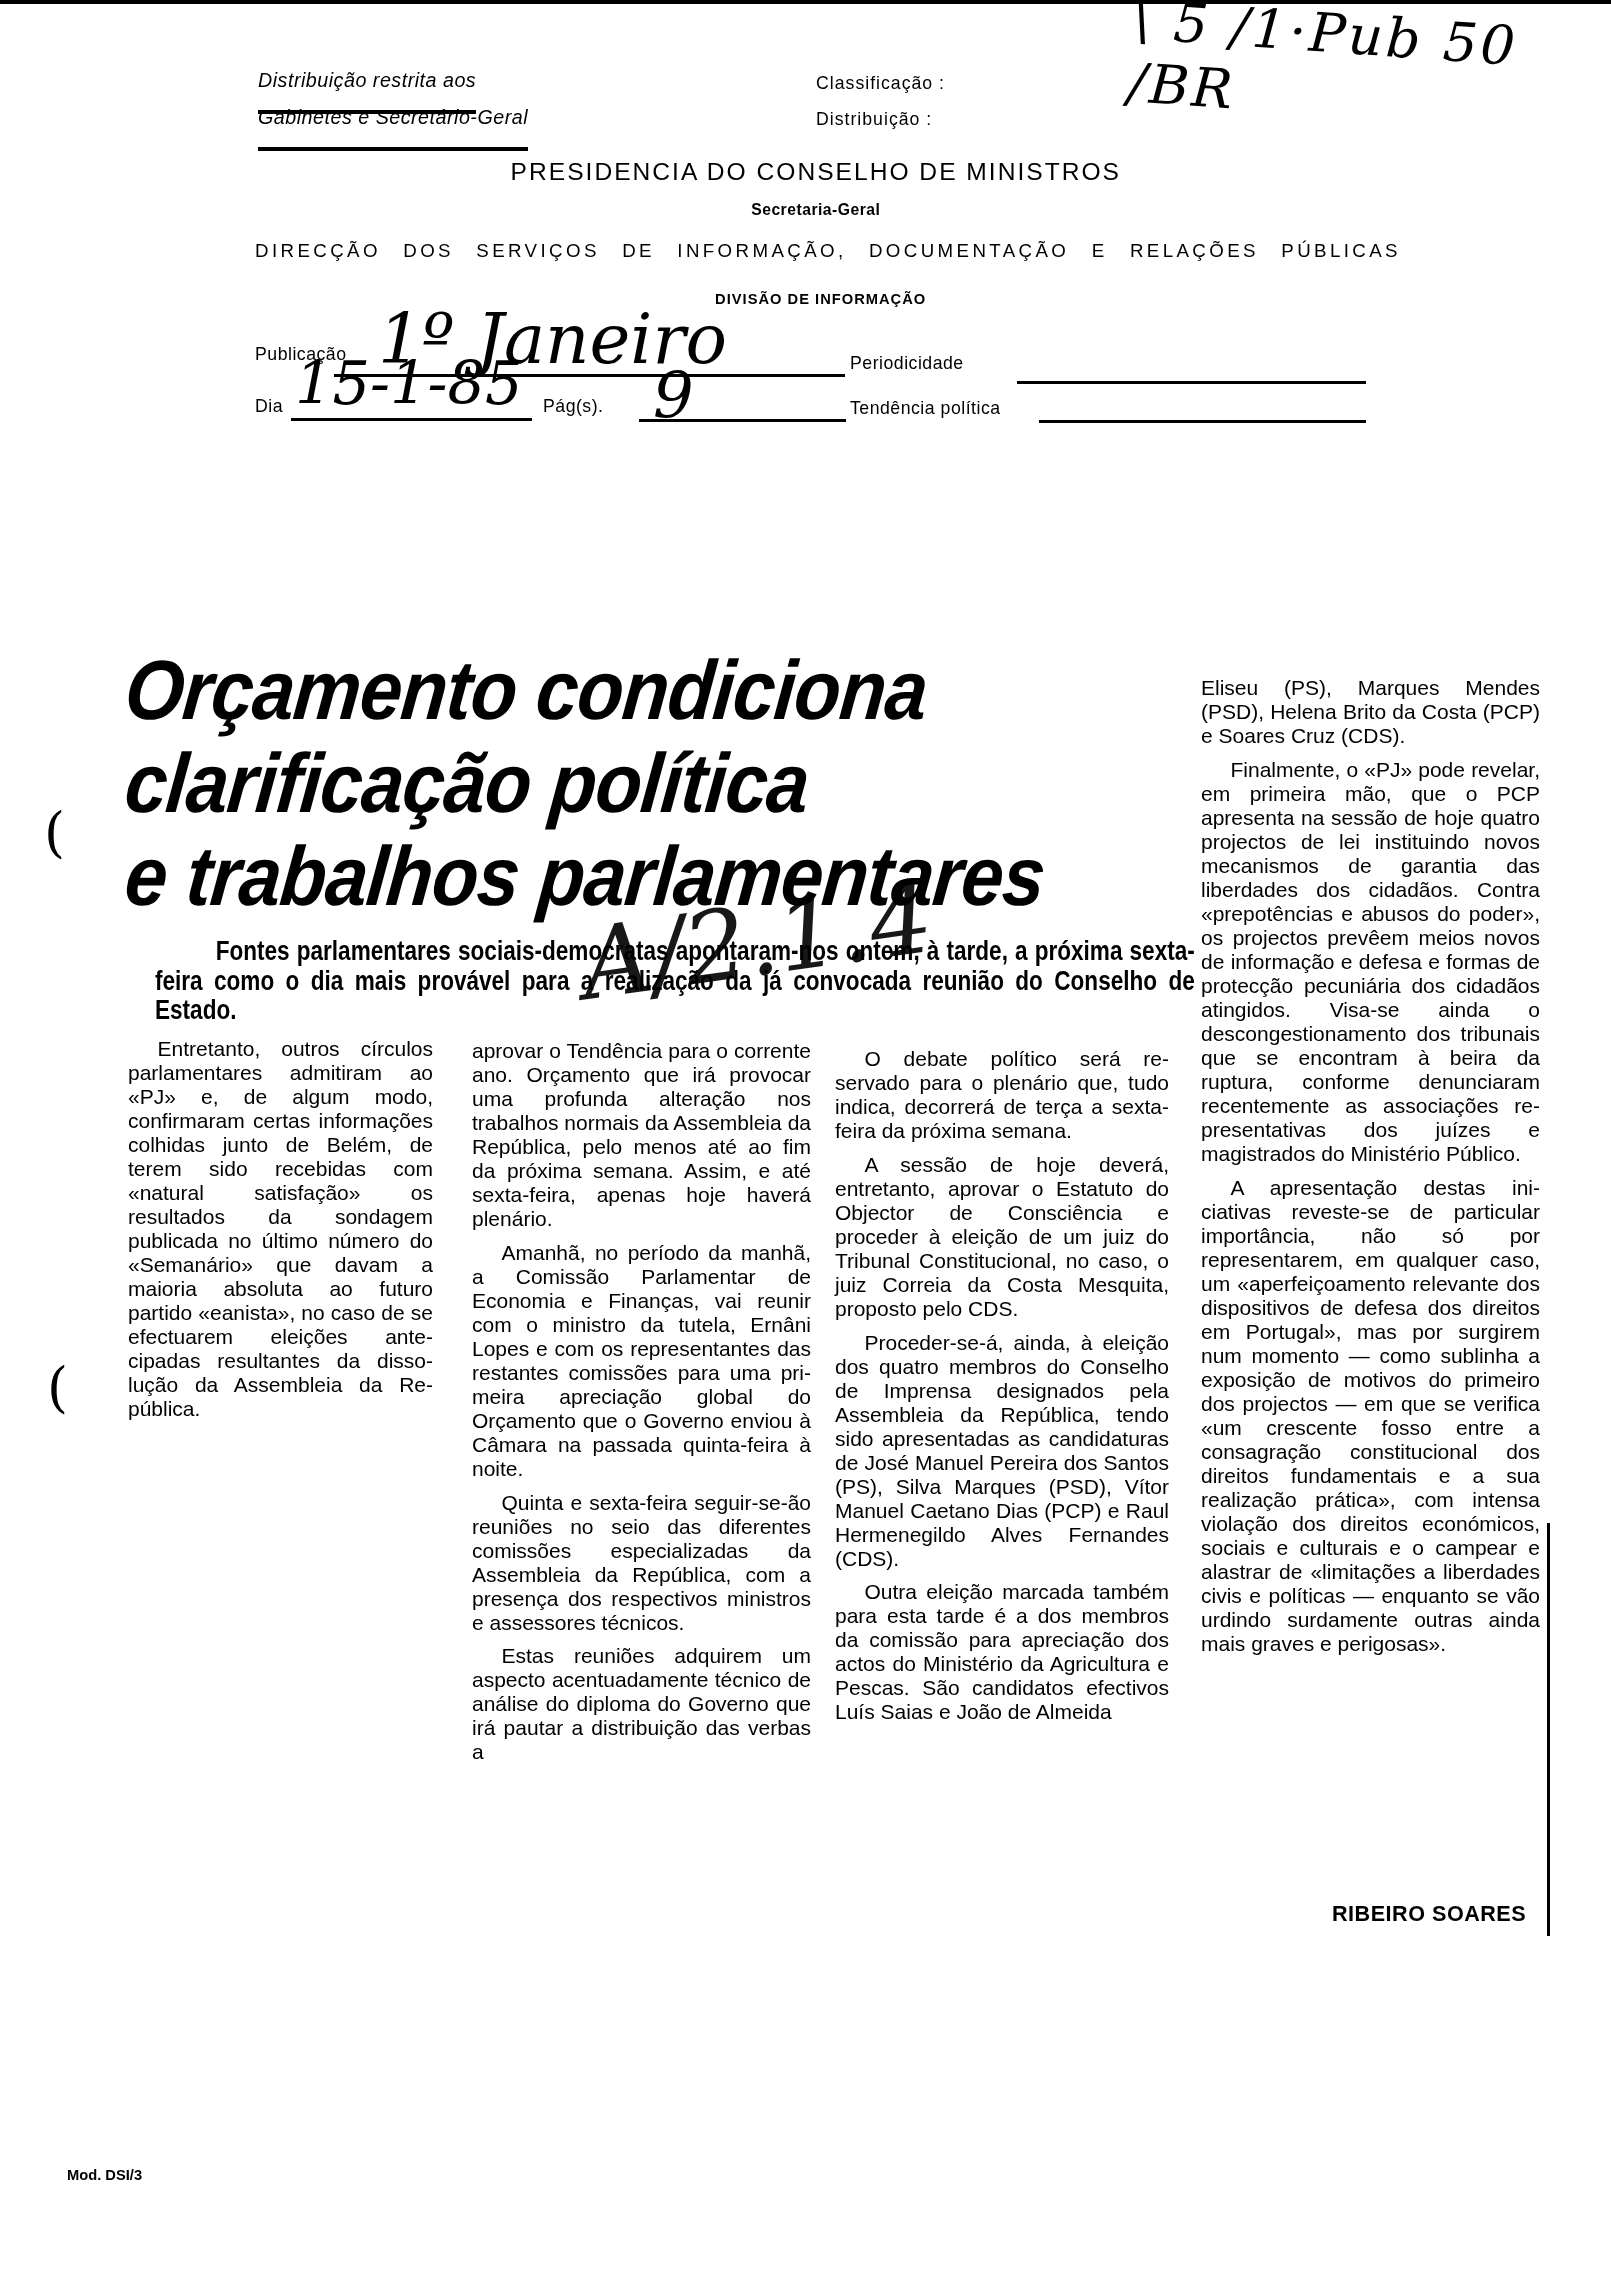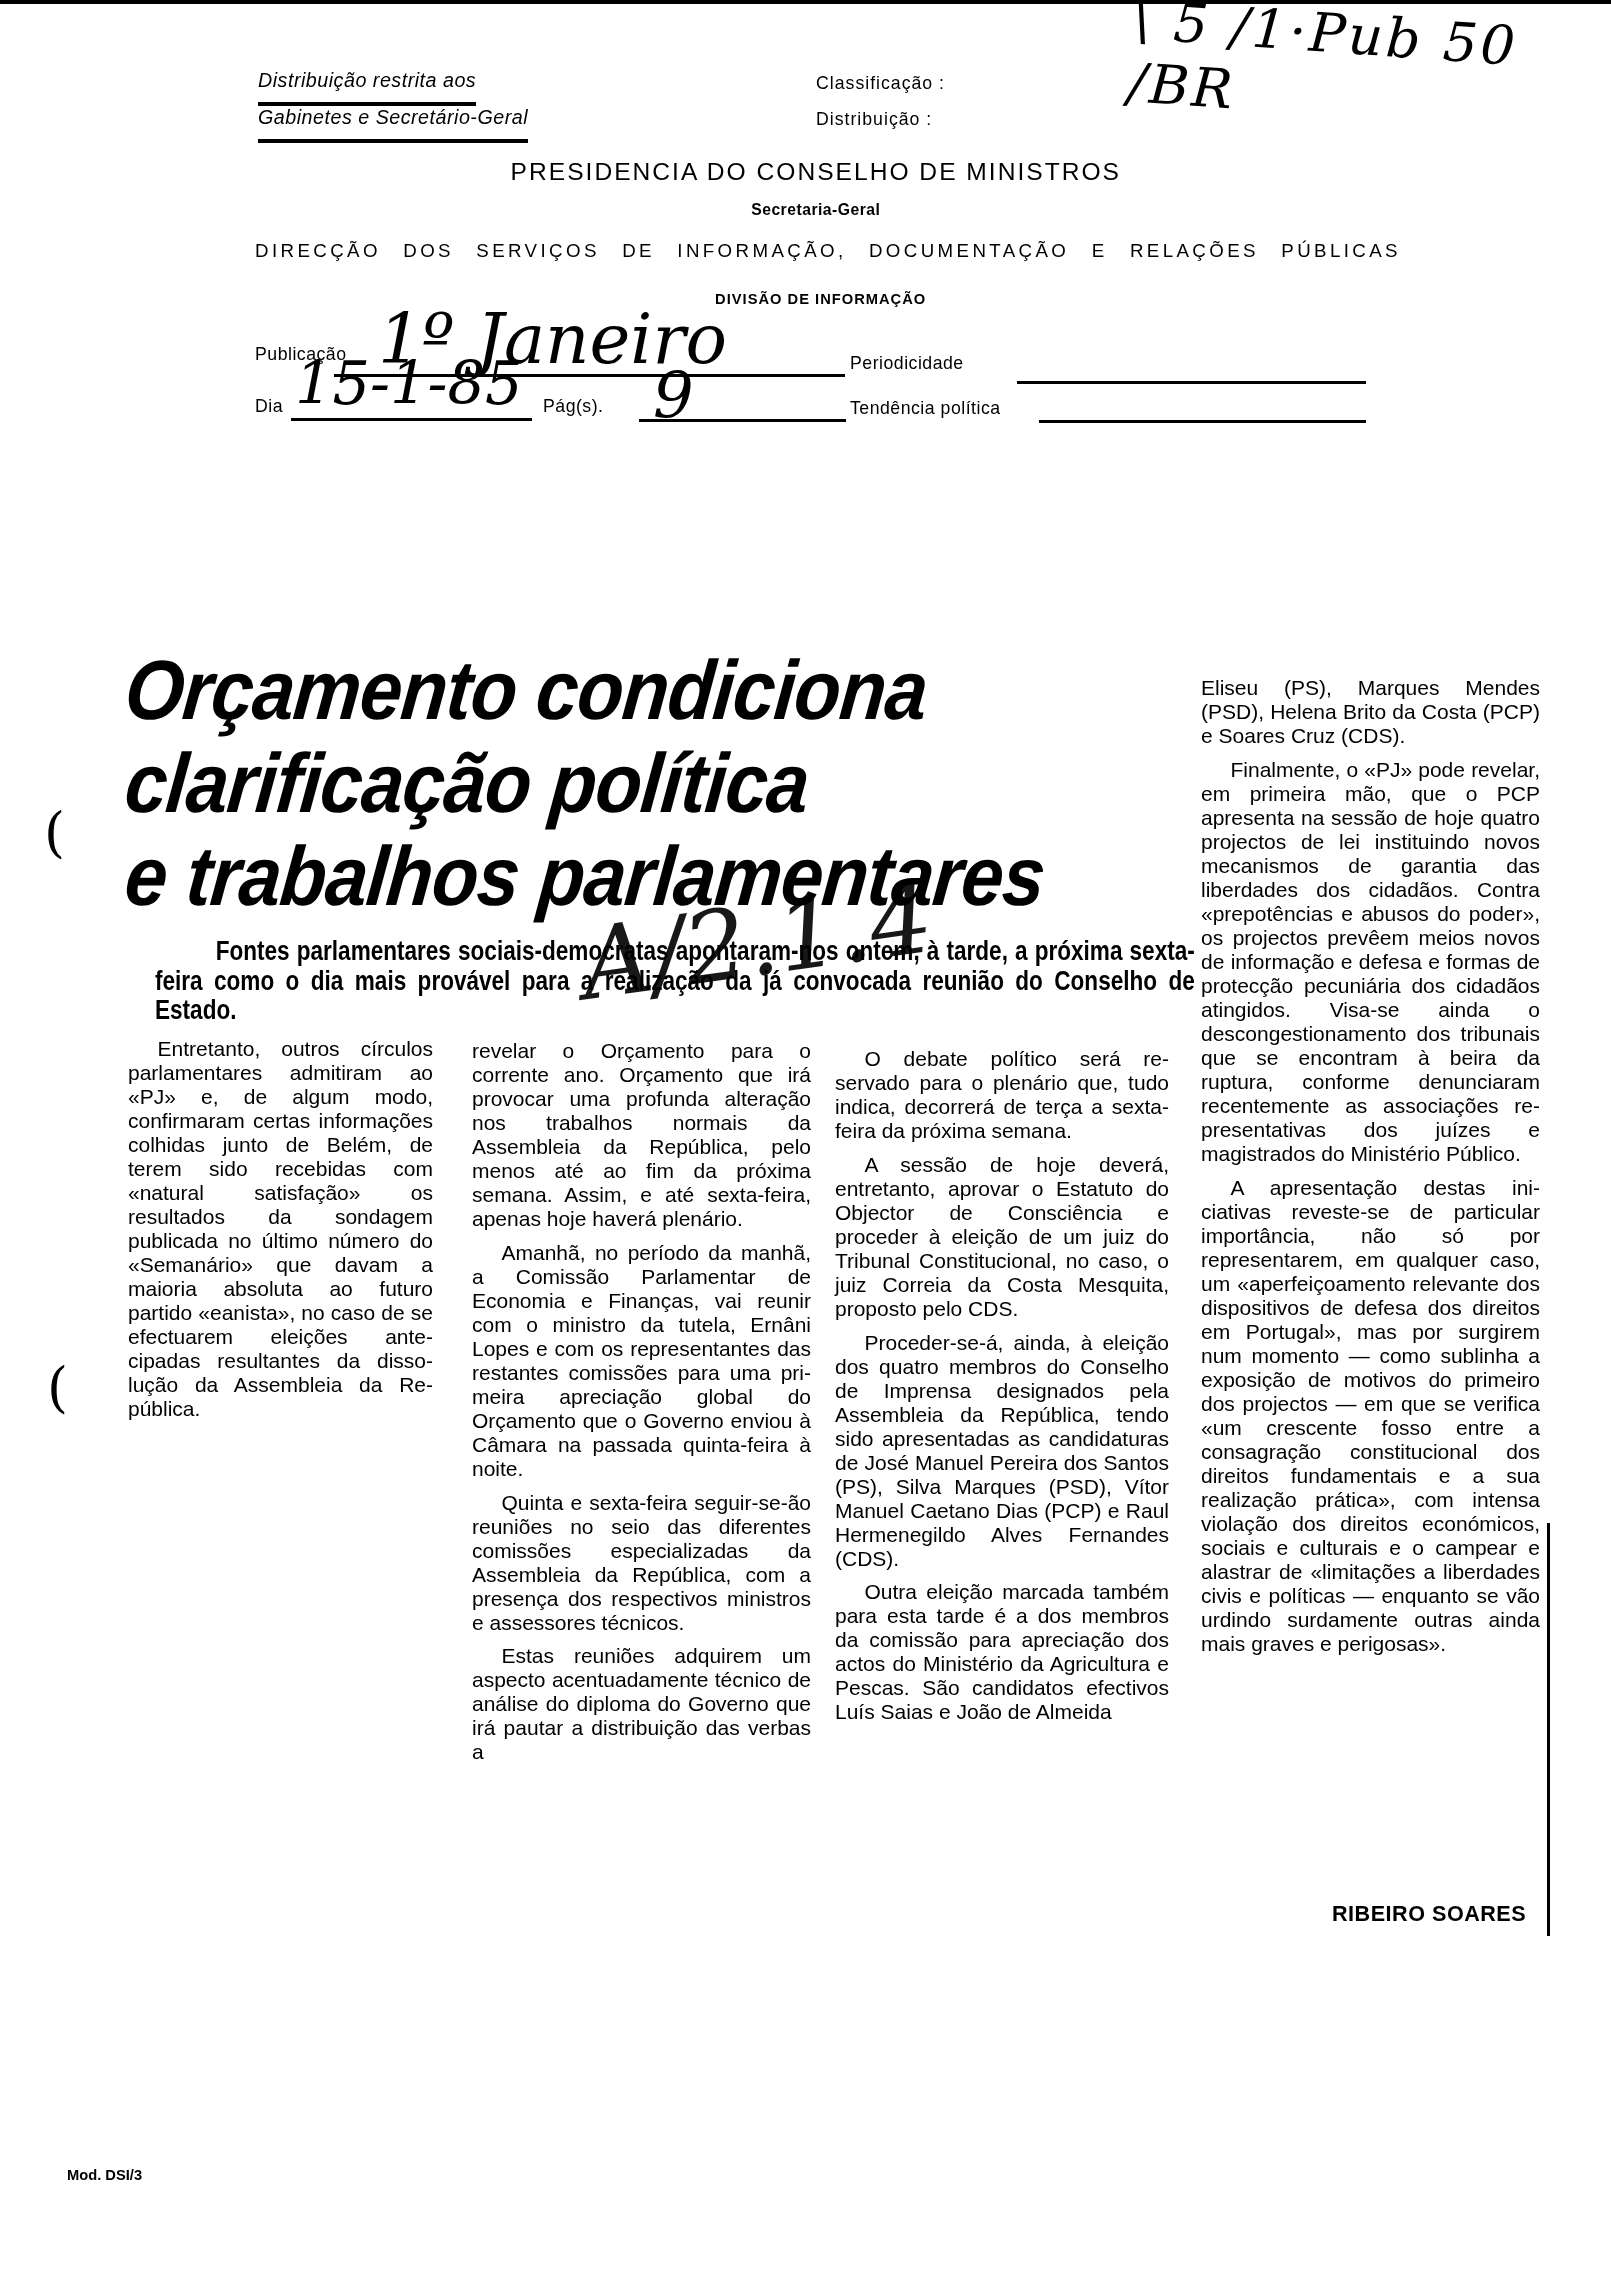--- a/index.html
+++ b/index.html
@@ -1,21 +1,21 @@
 <!DOCTYPE html>
 <html style="font-size:7.9px"><head>
 <meta charset="utf-8">
 <style>
   html, body { margin: 0; padding: 0; background: #ffffff; }
   body { width: 1612px; height: 2295px; position: relative; overflow: hidden; color: #000; font-family: "Liberation Sans", sans-serif; }
   .abs { position: absolute; }
   .topline { left: 0; top: 0; width: 1612px; height: 3.9px; background: #000; }
   .handnote { font-family: "DejaVu Serif", serif; font-style: italic; font-size: 54px; letter-spacing: 2.9px; color: #000; transform: rotate(4deg); }
   .header-it { font-family: "Liberation Sans Narrow", "Liberation Sans", sans-serif; font-style: italic; font-size: 19.7px; letter-spacing: 0.5px; }
-  .header-it.underlined { border-bottom: 4.9px solid #000; padding-bottom: 10px; display: inline-block; }
+  .header-it.underlined { border-bottom: 4.9px solid #000; padding-bottom: 18px; display: inline-block; }
   .header-sm { font-size: 17.7px; letter-spacing: 1px; }
   .ministry { font-size: 24.6px; letter-spacing: 2px; font-weight: normal; }
   .sec { font-size: 15.7px; font-weight: bold; letter-spacing: 0.5px; }
   .direc { font-size: 18.7px; letter-spacing: 3.4px; word-spacing: 13.8px; }
   .divisao { font-size: 14.7px; font-weight: bold; letter-spacing: 1px; }
   .form-label { font-size: 17.7px; letter-spacing: 0.5px; }
   .form-line { border-bottom: 3.9px solid #000; }
   .script { font-family: "DejaVu Serif", serif; font-style: italic; font-size: 69px; line-height: 1; }
   .headline { font-family: "Liberation Sans", sans-serif; font-weight: bold; font-style: italic; font-size: 84px; line-height: 93px; letter-spacing: -1px; transform: scaleX(0.9) skewX(-6deg); transform-origin: left top; white-space: nowrap; }
   .lead { font-family: "Liberation Sans", sans-serif; font-weight: bold; font-size: 27.5px; line-height: 29.5px; text-align: justify; transform: scaleX(0.82); transform-origin: left top; width: 1268px; }
@@ -75,21 +75,21 @@
 
 <div class="abs stamp" style="left:580px; top:884px;">A/2.1.4</div>
 
 <div class="abs lead" style="left:155px; top:936px; text-indent:74px;">Fontes parlamentares sociais-democratas apontaram-nos ontem, à tarde, a próxima sexta-feira como o dia mais provável para a realização da já convocada reunião do Conselho de Estado.</div>
 
 <div class="abs col" style="left:128px; top:1037px; width:305px;">
   <p>Entretanto, outros círculos parlamentares admitiram ao «PJ» e, de algum modo, confirmaram certas infor­mações colhidas junto de Belém, de terem sido recebi­das com «natural satisfação» os resultados da sondagem publicada no último número do «Semanário» que davam a maioria absoluta ao futuro partido «eanista», no caso de se efectuarem eleições ante­cipadas resultantes da disso­lução da Assembleia da Re­pública.</p>
 </div>
 
 <div class="abs col" style="left:472px; top:1039px; width:339px;">
-  <p class="noindent">revelar o Orçamento para o corrente ano. Orçamento que irá provocar uma profunda alteração nos trabalhos nor­mais da Assembleia da Repú­blica, pelo menos até ao fim da próxima semana. Assim, e até sexta-feira, apenas hoje haverá plenário.</p>
+  <p class="noindent">aprovar o Tendência para o corrente ano. Orçamento que irá provocar uma profunda alteração nos trabalhos nor­mais da Assembleia da Repú­blica, pelo menos até ao fim da próxima semana. Assim, e até sexta-feira, apenas hoje haverá plenário.</p>
   <p>Amanhã, no período da manhã, a Comissão Parla­mentar de Economia e Finan­ças, vai reunir com o ministro da tutela, Ernâni Lopes e com os representantes das restan­tes comissões para uma pri­meira apreciação global do Orçamento que o Governo enviou à Câmara na passada quinta-feira à noite.</p>
   <p>Quinta e sexta-feira seguir­-se-ão reuniões no seio das diferentes comissões especia­lizadas da Assembleia da República, com a presença dos respectivos ministros e assessores técnicos.</p>
   <p>Estas reuniões adquirem um aspecto acentuadamente técnico de análise do diploma do Governo que irá pautar a distribuição das verbas a</p>
 </div>
 
 <div class="abs col" style="left:835px; top:1047px; width:334px;">
   <p>O debate político será re­servado para o plenário que, tudo indica, decorrerá de terça a sexta-feira da próxima semana.</p>
   <p>A sessão de hoje deverá, entretanto, aprovar o Estatuto do Objector de Consciência e proceder à eleição de um juiz do Tribunal Constitucional, no caso, o juiz Correia da Costa Mesquita, proposto pelo CDS.</p>
   <p>Proceder-se-á, ainda, à eleição dos quatro membros do Conselho de Imprensa designados pela Assembleia da República, tendo sido apresentadas as candidaturas de José Manuel Pereira dos Santos (PS), Silva Marques (PSD), Vítor Manuel Caetano Dias (PCP) e Raul Hermenegil­do Alves Fernandes (CDS).</p>
   <p>Outra eleição marcada tam­bém para esta tarde é a dos membros da comissão para apreciação dos actos do Mi­nistério da Agricultura e Pes­cas. São candidatos efectivos Luís Saias e João de Almeida</p>

